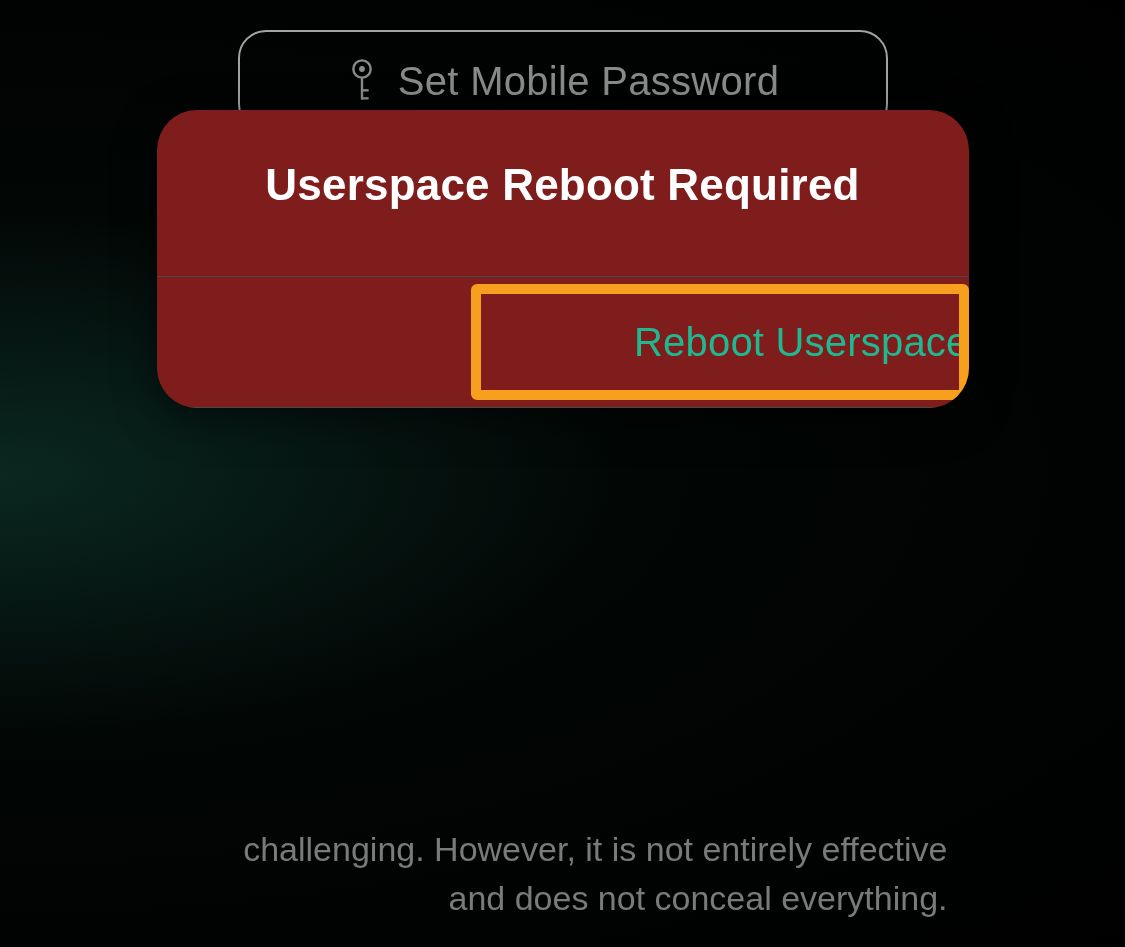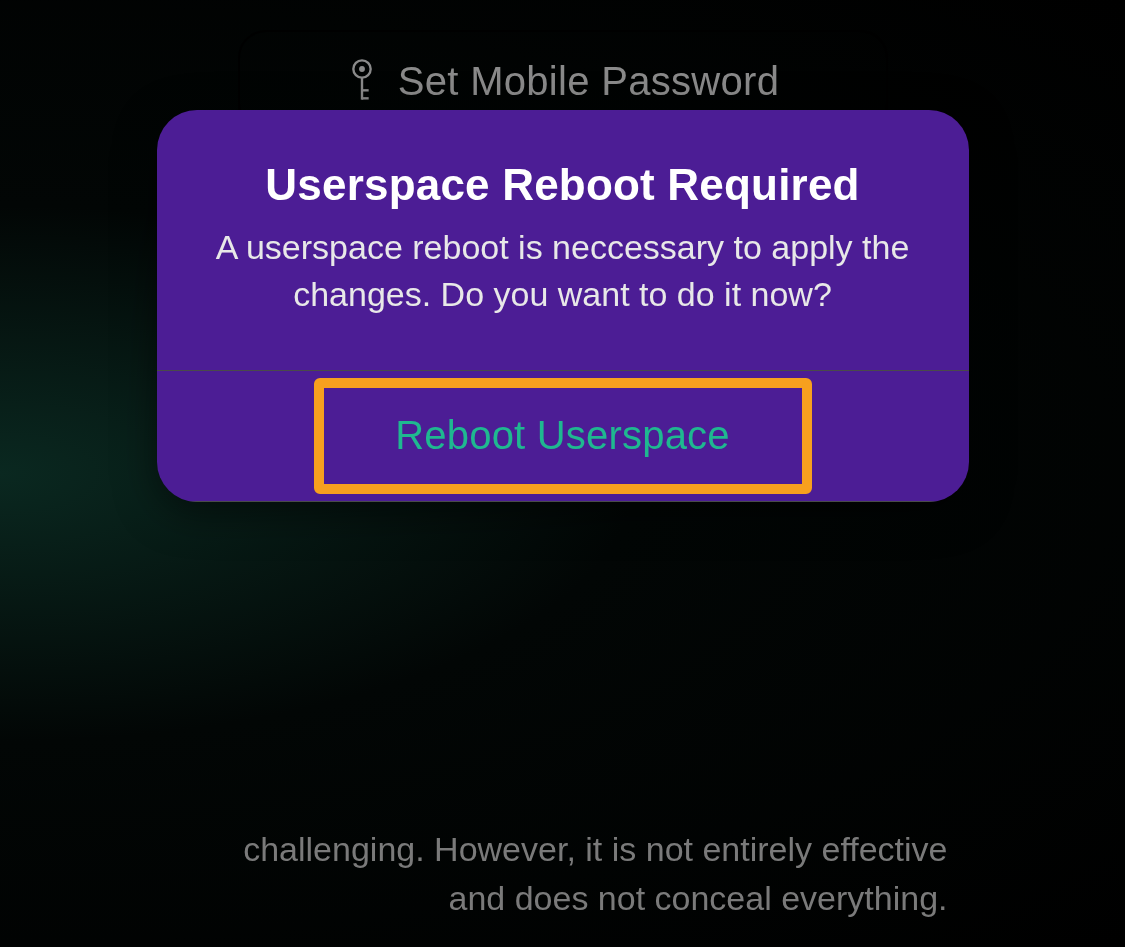--- a/index.html
+++ b/index.html
@@ -26,21 +26,21 @@
       display: flex;
       flex-direction: column;
       align-items: center;
       padding-top: 20px;
     }
 
     .settings-button {
       width: 650px;
       margin-top: 10px;
       padding: 26px 40px;
-      border: 2px solid #000000;
+      border: 2px solid #a3a3a3;
       border-radius: 28px;
       display: flex;
       align-items: center;
       justify-content: center;
       gap: 20px;
       color: #8a8a8a;
     }
 
     .key-icon {
       width: 32px;
@@ -72,21 +72,21 @@
       width: 100%;
       height: 100%;
       display: flex;
       align-items: flex-start;
       justify-content: center;
       padding-top: 110px;
     }
 
     .dialog {
       width: 812px;
-      background: #4c1d95;
+      background: #7f1d1d;
       border-radius: 40px;
       overflow: hidden;
       box-shadow: 0 10px 40px rgba(0,0,0,0.5);
     }
 
     .dialog-content {
       padding: 50px 42px 52px 42px;
       text-align: center;
     }
 
@@ -118,20 +118,21 @@
       justify-content: center;
       color: #1fb890;
       font-size: 40px;
       letter-spacing: 0.2px;
       cursor: pointer;
       position: relative;
     }
 
     .dialog-option.primary {
       font-weight: 400;
+      justify-content: flex-end;
     }
 
     .dialog-option.cancel {
       font-weight: 600;
     }
 
     .highlight-box {
       position: absolute;
       border: 10px solid #f7a01e;
       border-radius: 6px;
@@ -155,21 +156,20 @@
     <span class="settings-button-label">Set Mobile Password</span>
   </div>
 
   <div class="background-text">challenging. However, it is not entirely effective and does not conceal everything.</div>
 </div>
 
 <div class="dialog-backdrop">
   <div class="dialog">
     <div class="dialog-content">
       <div class="dialog-title">Userspace Reboot Required</div>
-      <div class="dialog-message">A userspace reboot is neccessary to apply the changes. Do you want to do it now?</div>
     </div>
     <div class="dialog-divider"></div>
     <div class="dialog-option primary">
       <div class="highlight-box"></div>
       <span>Reboot Userspace</span>
     </div>
     <div class="dialog-divider"></div>
   </div>
 </div>
 

